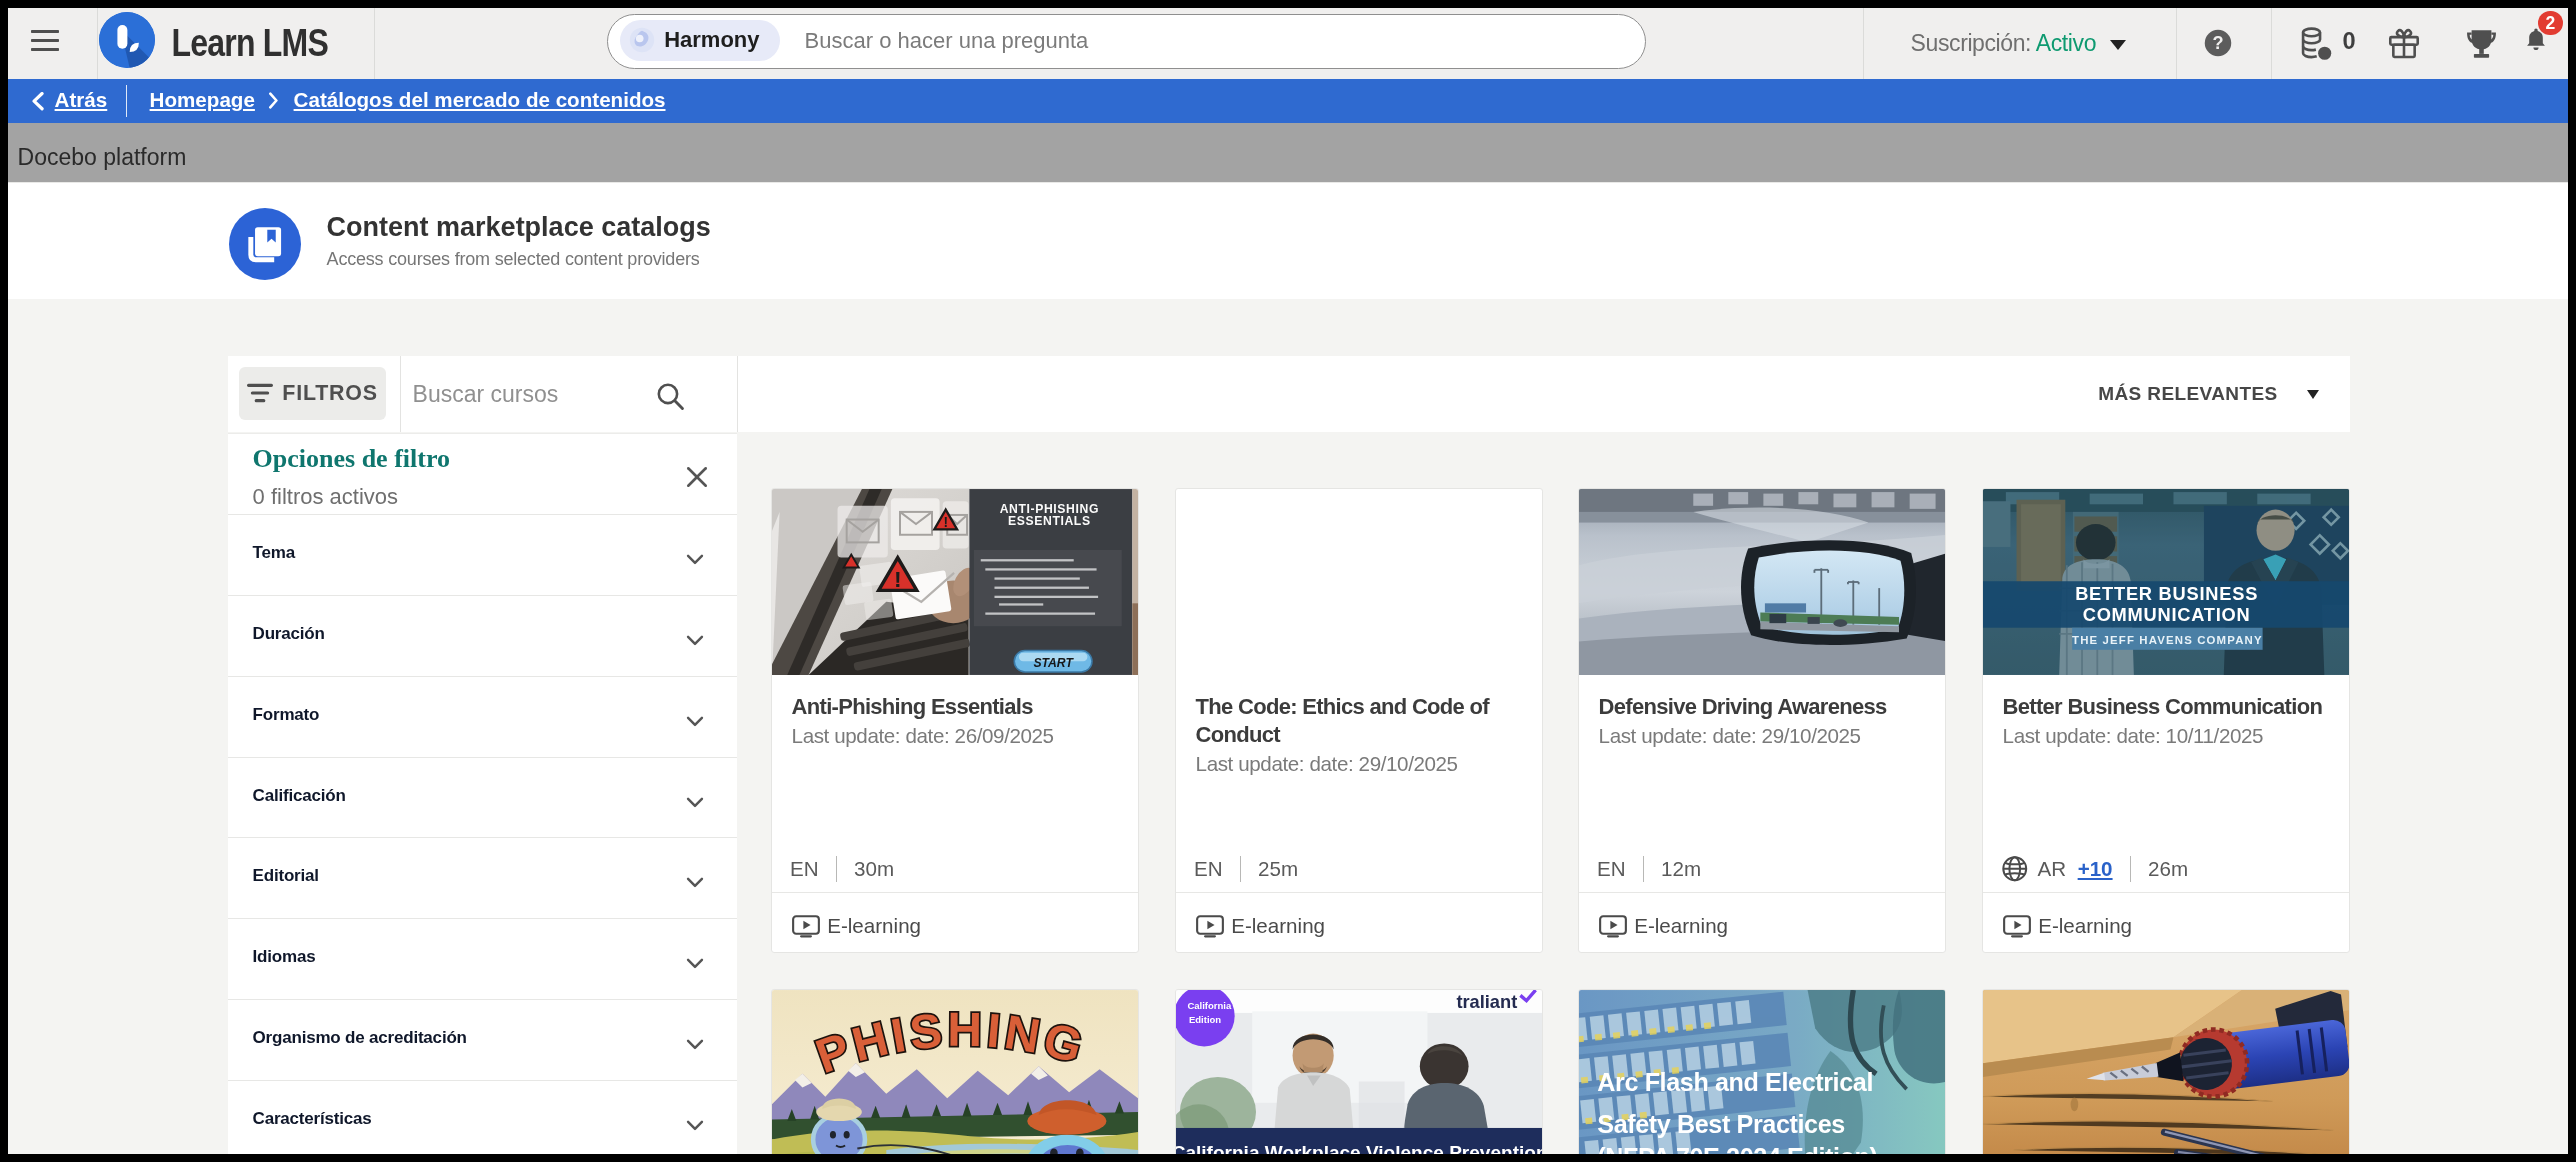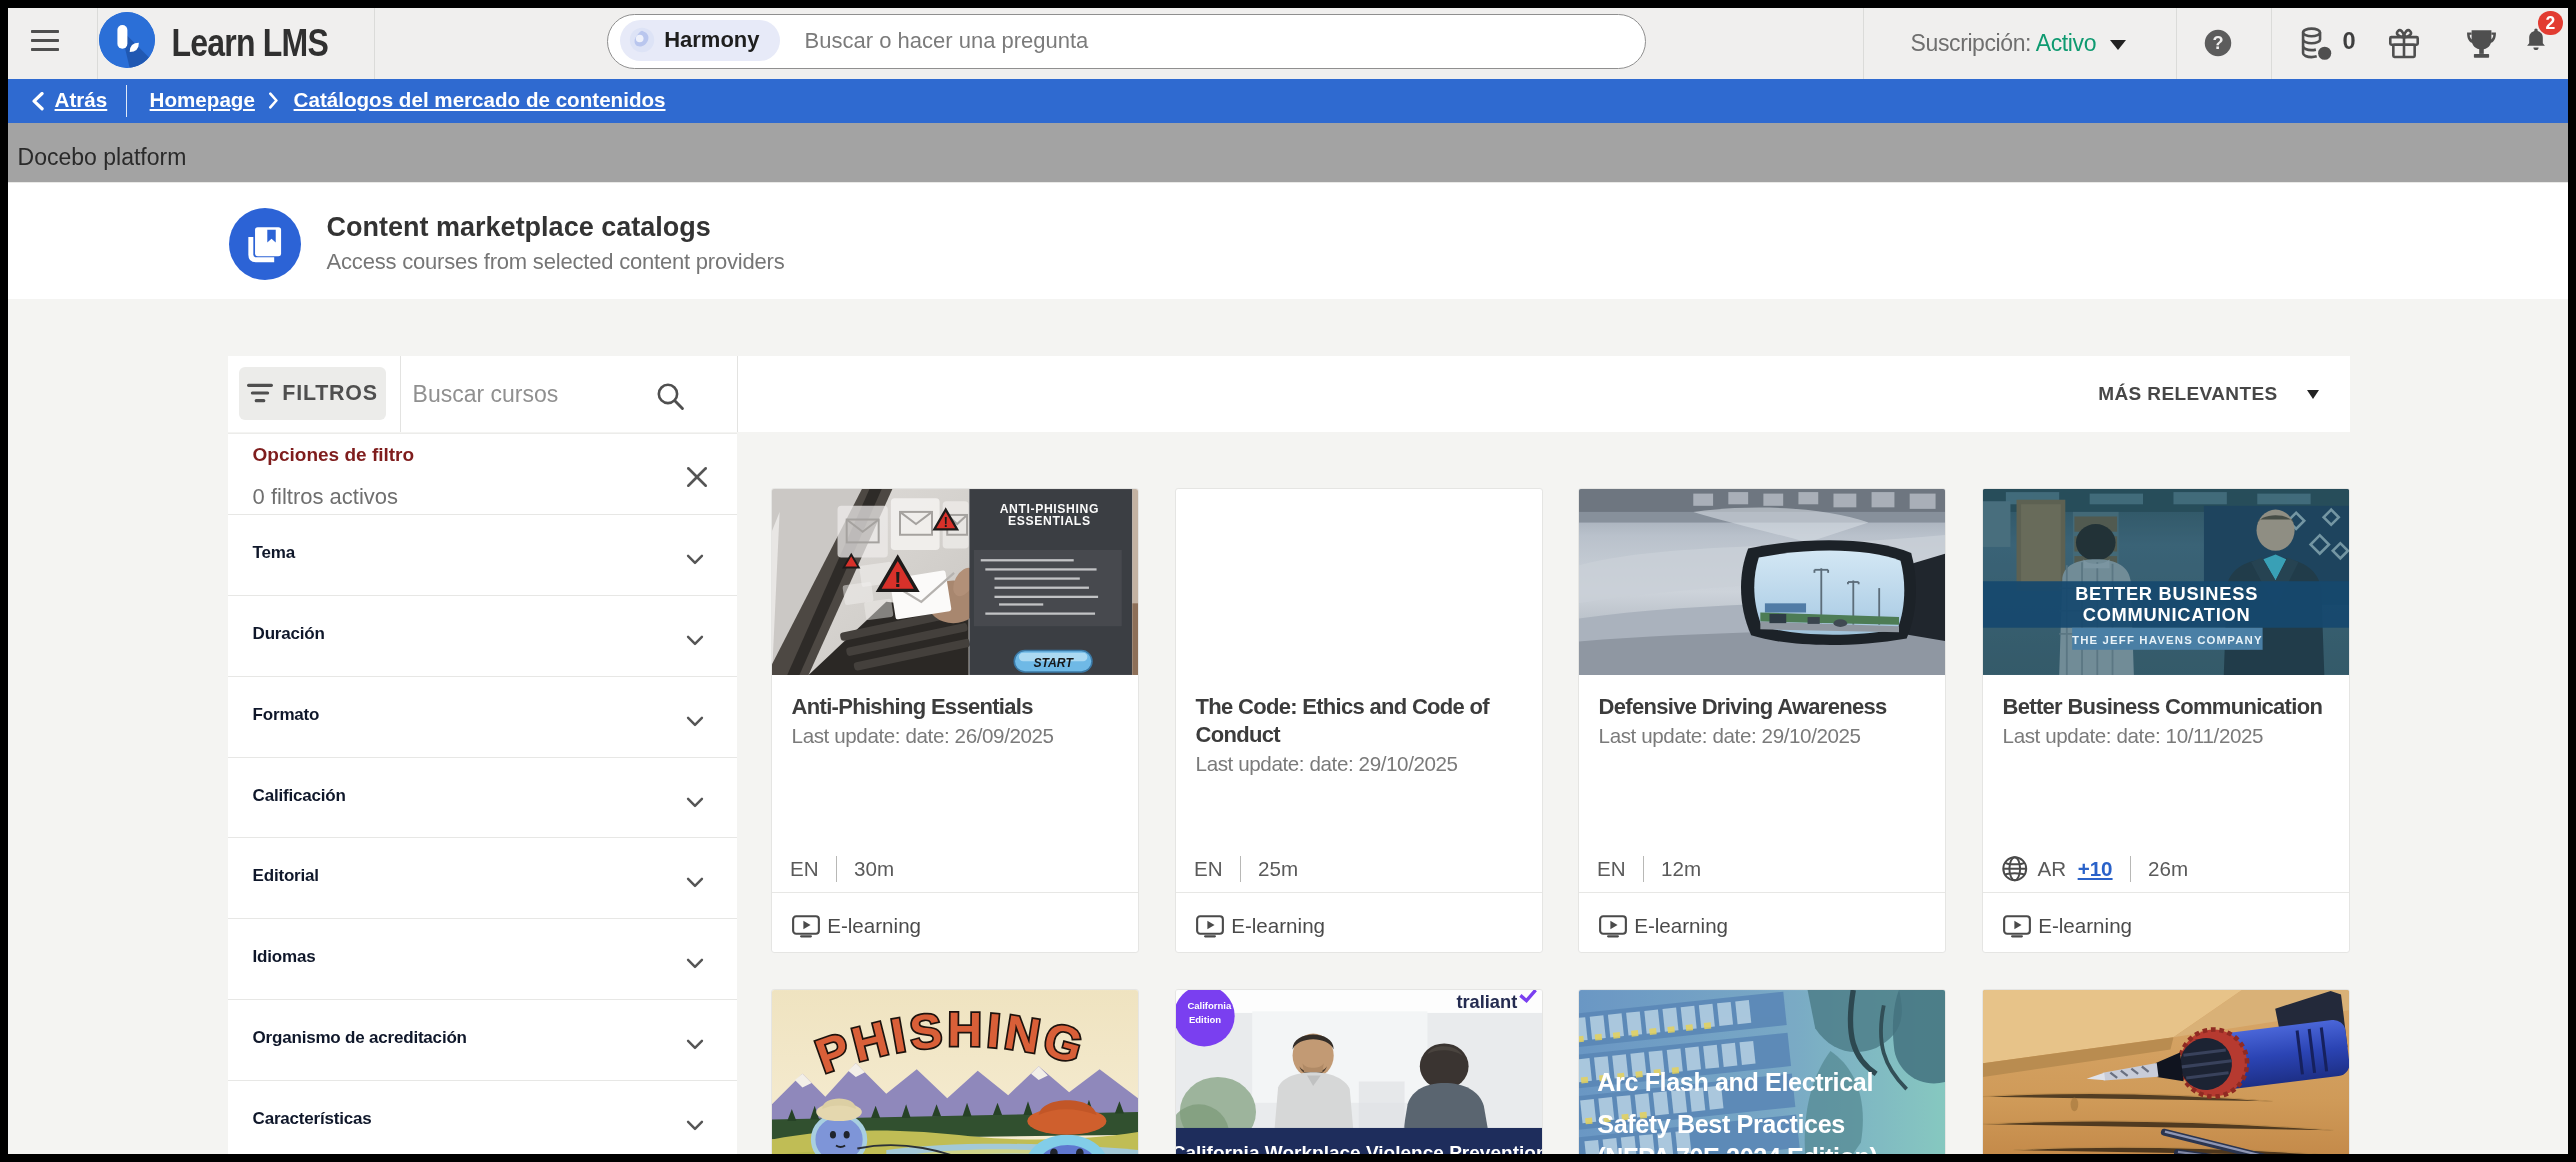--- a/index.html
+++ b/index.html
@@ -21,31 +21,31 @@
 
 #bluebar{position:absolute;left:0;top:71px;width:2560px;height:44px;background:#2f6ad0;color:#fff;}
 #bluebar a{color:#fff;font-weight:700;font-size:20.6px;}
 
 #docebo{position:absolute;left:0;top:115px;width:2560px;height:60px;background:#a3a3a3;border-bottom:0.8px solid #e9e9e7;}
 #docebo span{position:absolute;left:10px;top:21.4px;font-size:23px;color:#2a2a2a;}
 
 #phead{position:absolute;left:0;top:175px;width:2560px;height:116px;background:#fff;}
 #pcirc{position:absolute;left:221px;top:25px;width:72px;height:72px;border-radius:50%;background:#2c63d6;}
 #ptitle{position:absolute;left:319px;top:29px;font-size:27px;font-weight:700;color:#333;}
-#psub{position:absolute;left:319px;top:66px;font-size:22px;color:#767676;letter-spacing:-0.2px;}
+#psub{position:absolute;left:319px;top:66px;font-size:18px;color:#767676;letter-spacing:-0.2px;}
 
 #toolbar{position:absolute;left:220px;top:348px;width:2122px;height:76px;background:#fff;}
 #filtbtn{position:absolute;left:11.4px;top:11.4px;width:147px;height:53px;background:#ececea;border-radius:6.1px;display:flex;align-items:center;justify-content:center;}
 #filtbtn span{font-size:21.4px;font-weight:700;color:#4f4f4f;letter-spacing:0.8px;margin-left:9.2px;}
 #busc{position:absolute;left:185px;top:0;height:76px;line-height:76px;font-size:23px;color:#909090;}
 #masrel{position:absolute;right:31px;top:0;height:76px;line-height:76px;font-size:19px;font-weight:700;color:#474747;letter-spacing:0.4px;}
 
 #fpanel{position:absolute;left:220px;top:425px;width:509px;height:721px;background:#fff;}
 #fpanel{border-top:0.8px solid #ececea;}
-#fpanel .hd{position:absolute;left:25px;top:10px;font-size:19px;font-weight:700;color:#7f1d1d;}
+#fpanel .hd{position:absolute;left:25px;top:10px;font-size:26px;font-weight:700;color:#0f766e;font-family:Liberation Serif, serif;}
 #fpanel .sub{position:absolute;left:25px;top:50px;font-size:22px;color:#6f6f6f;}
 .frow{position:absolute;left:0;width:509px;height:81px;border-top:0.8px solid #e7e7e5;}
 .frow span{position:absolute;left:25px;top:28px;font-size:17px;font-weight:700;color:#0f172a;letter-spacing:-0.2px;}
 .chev{position:absolute;right:32px;top:34px;width:20px;height:20px;}
 
 .card{position:absolute;width:368px;background:#fff;border:0.8px solid #e5e5e3;border-radius:3.1px;overflow:hidden;}
 .r1{top:480px;height:465px;}
 .r2{top:981px;height:229px;}
 .cimg{position:absolute;left:0;top:0;width:368px;height:186px;overflow:hidden;}
 .ctitle{position:absolute;left:20px;top:204px;width:332px;font-size:22px;font-weight:700;color:#3c3c3c;line-height:28px;letter-spacing:-0.7px;}

